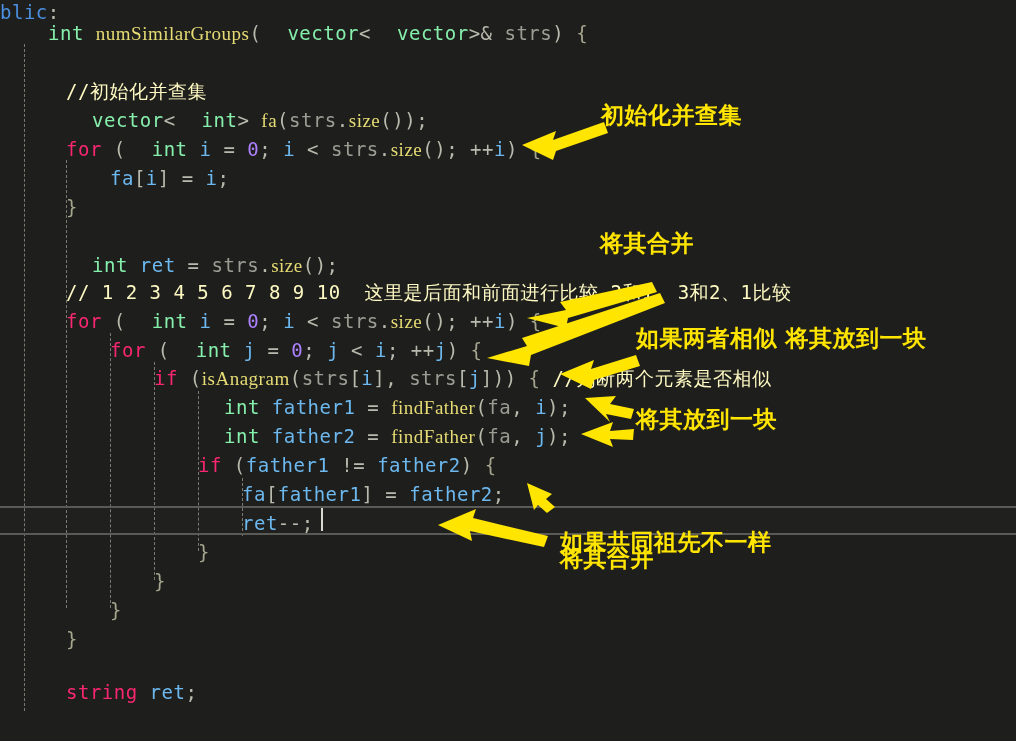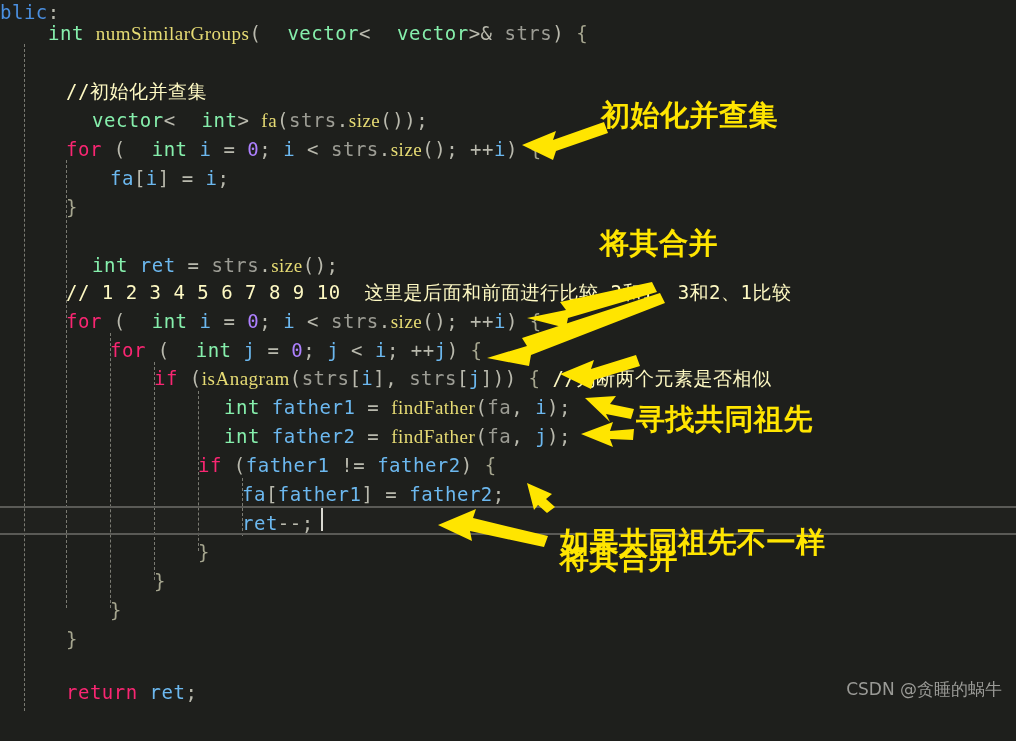--- a/index.html
+++ b/index.html
@@ -81,21 +81,21 @@
     left: 0; top: 0;
     width: 1016px; height: 741px;
     z-index: 5;
     pointer-events: none;
   }
   .anno-text {
     position: absolute;
     color: #ffe500;
     font-family: "DejaVu Sans", "Liberation Sans", sans-serif;
     font-weight: bold;
-    font-size: 29px;
+    font-size: 23px;
     line-height: 30px;
     white-space: pre;
     letter-spacing: 0.5px;
   }
   #arrows {
     position: absolute;
     left: 0; top: 0;
   }
 
   
@@ -159,21 +159,21 @@
 
     <div class="code-line" style="top:480px; left:242px;"><span class="ident">fa</span><span class="op">[</span><span class="ident">father1</span><span class="op">]</span> <span class="op">=</span> <span class="ident">father2</span><span class="op">;</span></div>
 
     <div class="code-line" style="top:509px; left:242px;"><span class="ident">ret</span><span class="op">--;</span></div>
 
     <div class="code-line" style="top:538px; left:198px;"><span class="brc">}</span></div>
     <div class="code-line" style="top:567px; left:154px;"><span class="brc">}</span></div>
     <div class="code-line" style="top:596px; left:110px;"><span class="brc">}</span></div>
     <div class="code-line" style="top:625px; left:66px;"><span class="brc">}</span></div>
 
-    <div class="code-line" style="top:678px; left:66px;"><span class="kw">return</span> <span class="ident">ret</span><span class="op">;</span></div>
+    <div class="code-line" style="top:678px; left:66px;"><span class="kw">string</span> <span class="ident">ret</span><span class="op">;</span></div>
 
     <div class="code-line" style="top:707px; left:22px;"><span class="brc">}</span></div>
   </div>
 
   <div id="anno-layer">
 
     <svg id="arrows" width="1016" height="741" viewBox="0 0 1016 741">
       <g fill="#ffe500">
 
         <polygon points="522,145 556,131 553,140 604,122 608,133 556,151 553,160"></polygon>
@@ -191,23 +191,23 @@
         <polygon points="527,483 552,494 546,499 555,507 547,513 538,505 534,510"></polygon>
 
         <polygon points="438,525 476,509 473,518 548,536 544,547 470,531 472,541"></polygon>
       </g>
     </svg>
 
     <div class="anno-text" style="left:601px; top:100px;">初始化并查集</div>
 
     <div class="anno-text" style="left:600px; top:228px;">将其合并</div>
 
-
-    <div class="anno-text" style="left:636px; top:404px;">寻找共同祖先</div>
+    <div class="anno-text" style="left:636px; top:323px;">如果两者相似 将其放到一块</div>
+
+    <div class="anno-text" style="left:636px; top:404px;">将其放到一块</div>
 
     <div class="anno-text" style="left:560px; top:506px;margin-top:21px;">如果共同祖先不一样</div>
 
     <div class="anno-text" style="left:560px; top:543px;">将其合并</div>
   </div>
 
-  <div id="watermark">CSDN @贪睡的蜗牛</div>
 
 </div>
 
 </body></html>

